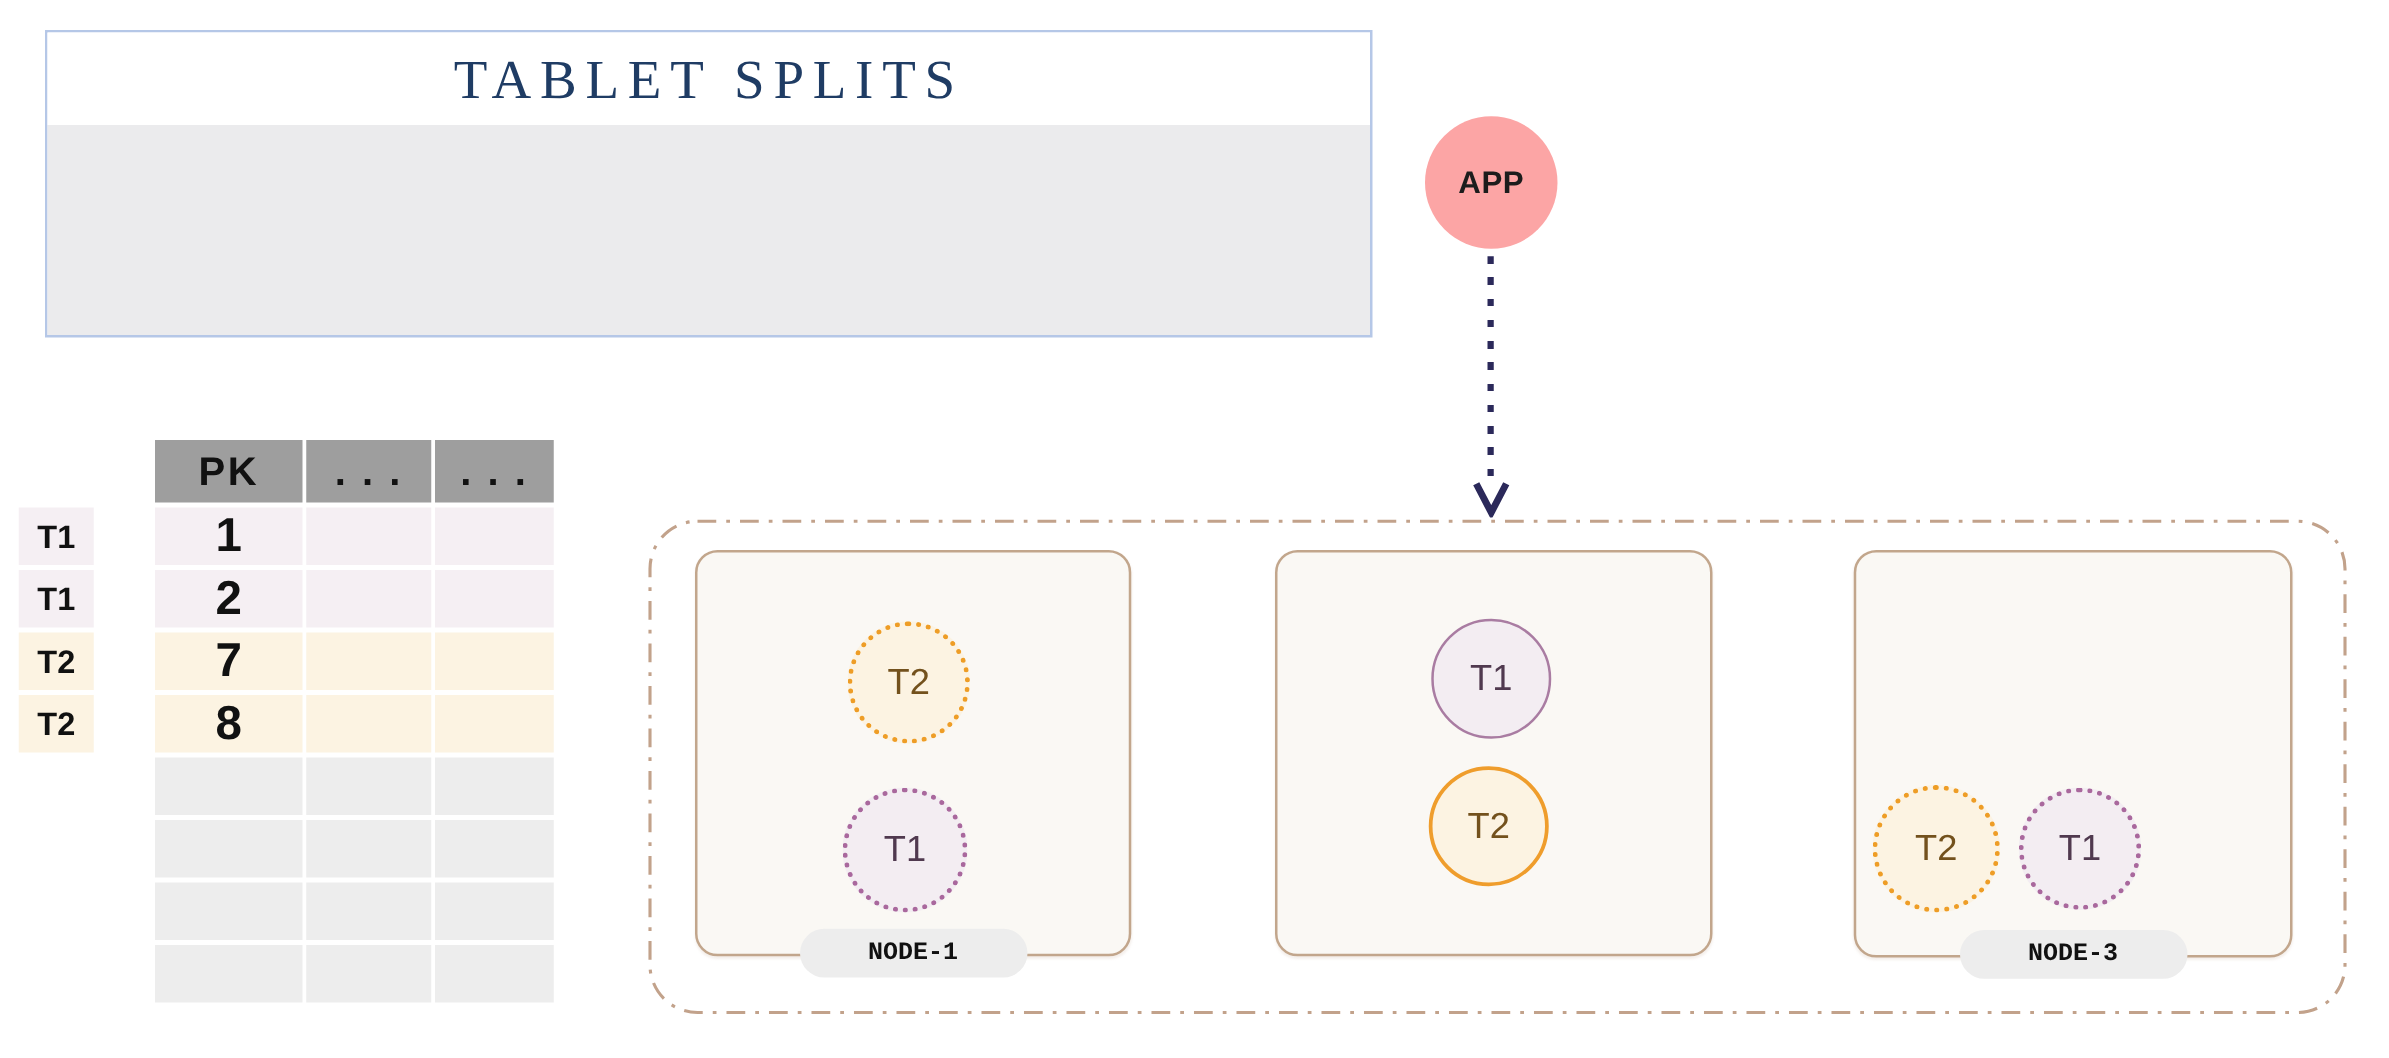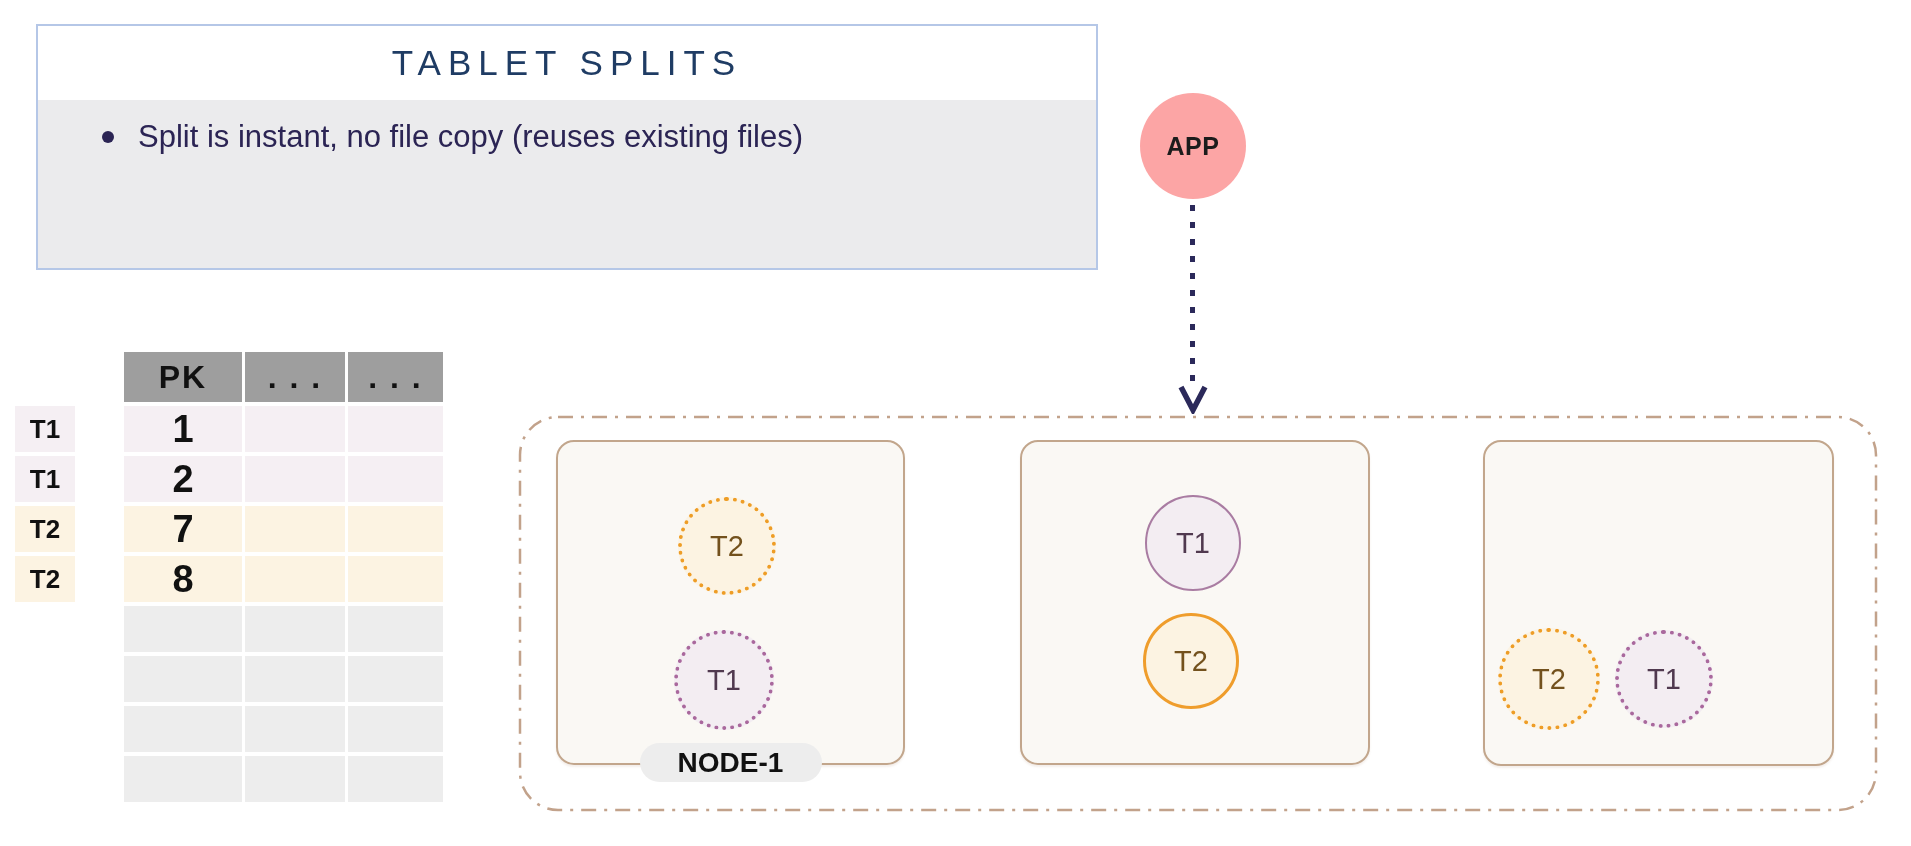--- a/index.html
+++ b/index.html
@@ -15,22 +15,22 @@
   .info-box {
     position: absolute; left: 36px; top: 24px;
     width: 1062px; height: 246px;
     border: 2px solid #b5c7e7; background: #ffffff;
   }
   .info-header {
     height: 74px; background: #ffffff;
     display: flex; align-items: center; justify-content: center;
   }
   .info-title {
-    font-family: Liberation Sans, sans-serif;
-    font-size: 35px; font-weight: 500; letter-spacing: 7px;
+    font-family: Liberation Serif, serif;
+    font-size: 44px; font-weight: 500; letter-spacing: 7px;
     color: #1f3c64;
   }
   .info-body {
     height: 168px; background: #ebebed;
     padding: 12px 30px 0 30px;
   }
   .info-body ul { list-style: none; padding-left: 34px; }
   .info-body li {
     position: relative; padding-left: 36px;
     font-size: 31px; line-height: 50px; color: #2b2454;
@@ -104,22 +104,22 @@
   }
   .node-1 { left: 38px;   width: 349px; }
   .node-2 { left: 502px;  width: 350px; }
   .node-3 { left: 965px;  width: 351px; height: 326px; }
 
   .node-pill {
     position: absolute; left: 50%; bottom: -19px; transform: translateX(-50%);
     min-width: 182px; height: 39px; padding: 0 26px;
     background: #ededed; border-radius: 20px;
     display: flex; align-items: center; justify-content: center;
-    font-family: Liberation Sans, sans-serif;
-    font-size: 28px; font-weight: bold; color: #111;
+    font-family: Liberation Mono, monospace;
+    font-size: 20px; font-weight: bold; color: #111;
   }
 
   .tablet {
     position: absolute; border-radius: 50%;
     display: flex; align-items: center; justify-content: center;
     font-size: 29px; font-weight: 500;
   }
   .tablet.t1 { background: #f3edf2; color: #50394f; }
   .tablet.t2 { background: #fcf3e2; color: #73511d; }
   .tablet.t1.dotted { border: 4px dotted #a9689d; }
@@ -139,21 +139,20 @@
 <body>
 
 <div class="stage">
 
   <div class="info-box">
     <div class="info-header">
       <div class="info-title">TABLET SPLITS</div>
     </div>
     <div class="info-body">
       <ul>
-        <li>Split is instant, no file copy (reuses existing files)</li>
       </ul>
     </div>
   </div>
 
   <div class="app-circle">
     <span>APP</span>
   </div>
   <div class="arrow-line"></div>
   <div class="arrow-head">
     <svg width="32" height="30" viewBox="0 0 32 30">
@@ -230,16 +229,17 @@
       </div>
     </div>
 
     <div class="node node-3">
       <div class="tablet t2 dotted n3-t2">
         <span>T2</span>
       </div>
       <div class="tablet t1 dotted n3-t1">
         <span>T1</span>
       </div>
+      <div class="node-pill">NODE-3</div>
     </div>
   </div>
 
 </div>
 
 </body></html>

